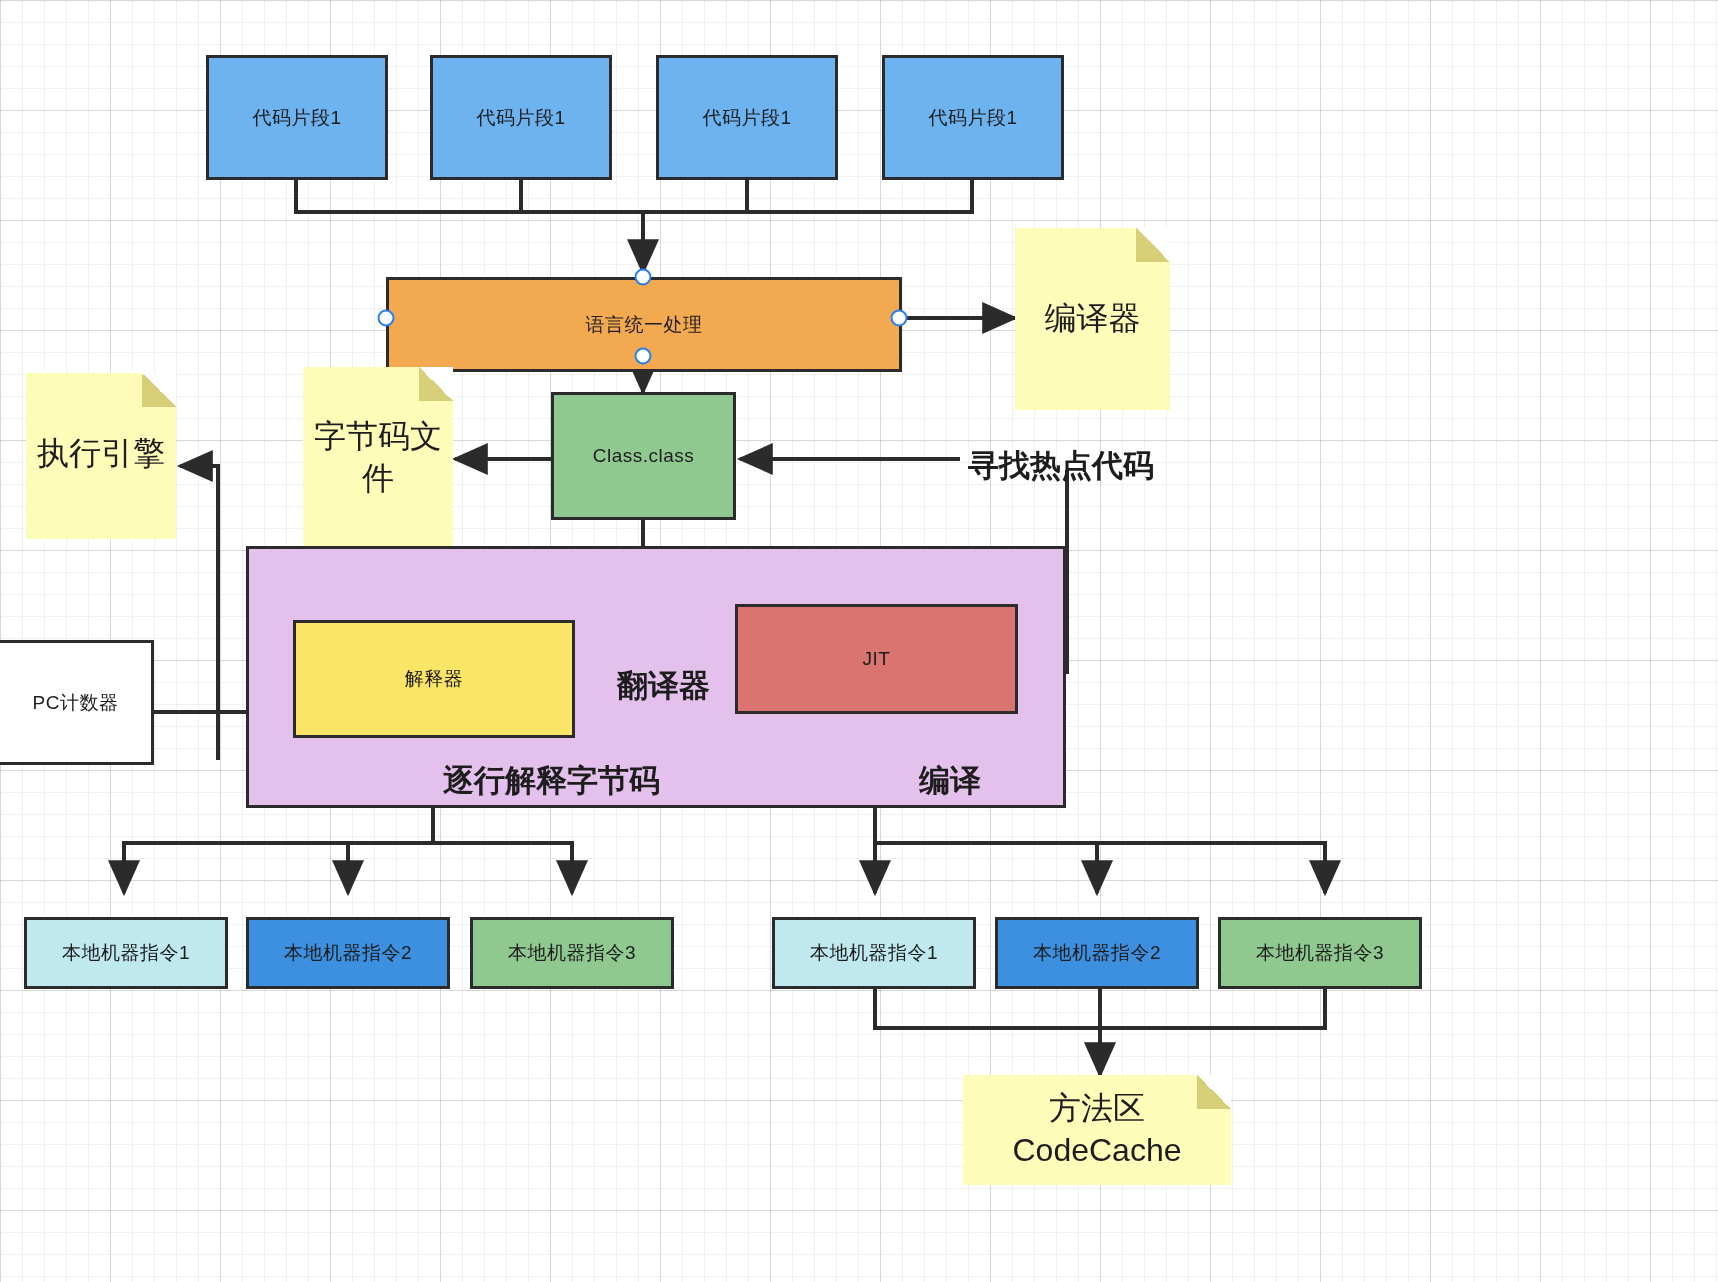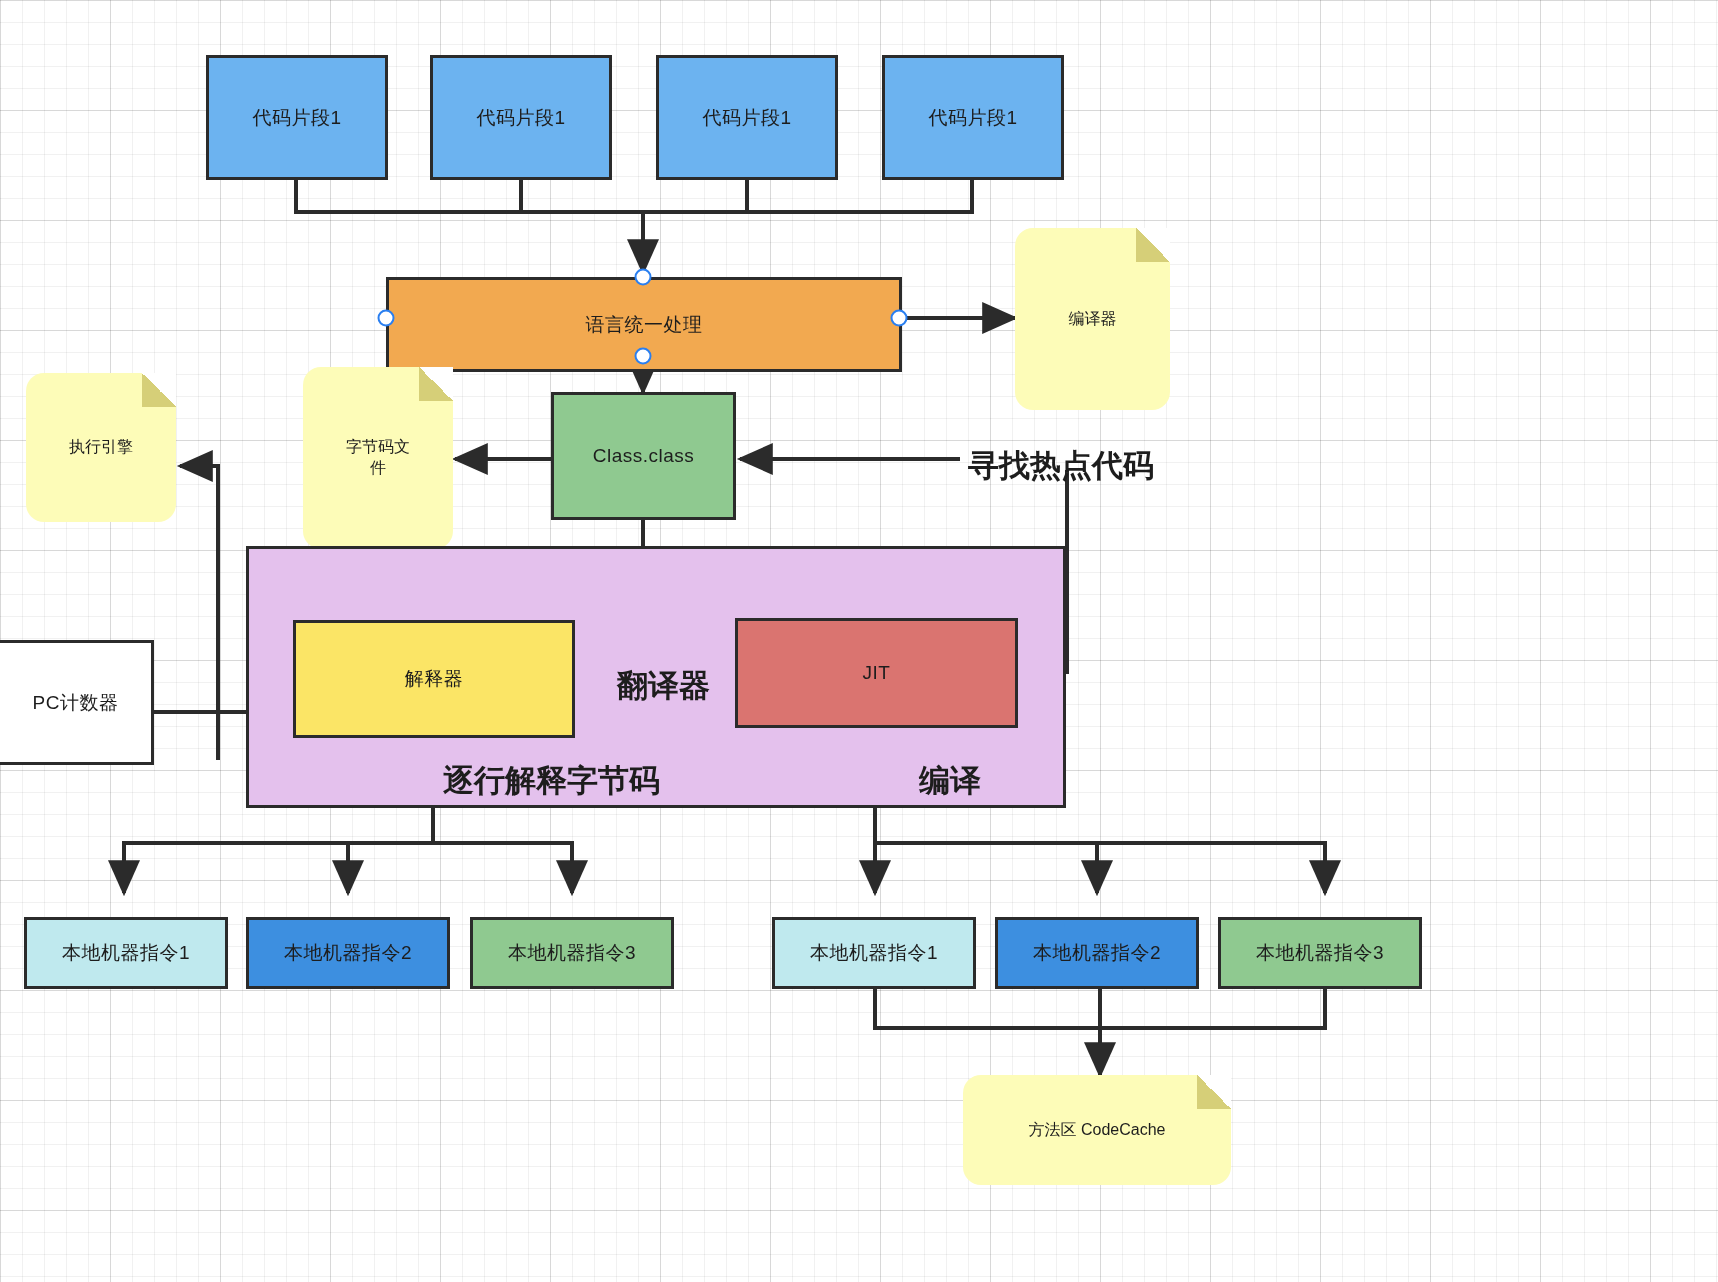--- a/index.html
+++ b/index.html
@@ -19,21 +19,21 @@
     position:absolute;box-sizing:border-box;
     border:3px solid #2b2b2b;
     display:flex;align-items:center;justify-content:center;
     text-align:center;color:#1d1d1d;line-height:1.25;
     font-size:19px;letter-spacing:.5px;
   }
   .note{
     position:absolute;box-sizing:border-box;
     background:#fdfcb8;
     display:flex;align-items:center;justify-content:center;
-    text-align:center;color:#1d1d1d;font-size:16px;line-height:1.3;border-radius:18px;
+    text-align:center;color:#1d1d1d;font-size:32px;line-height:1.3;
   }
   .note .fold{
     position:absolute;top:0;right:0;width:34px;height:34px;
     background:linear-gradient(225deg,#ffffff 0 50%,#d6cf78 50% 100%);
   }
   .edge{position:absolute;top:0;left:0;width:1718px;height:1282px;pointer-events:none;}
   .lbl{position:absolute;color:#1d1d1d;font-size:31px;white-space:nowrap;font-weight:bold;}
   .handle{
     position:absolute;width:13px;height:13px;border-radius:50%;
     background:#ffffff;border:2.5px solid #2a7ff0;
@@ -113,21 +113,21 @@
   <div class="handle" style="left:643px;top:277px;"></div>
   <div class="handle" style="left:386px;top:318px;"></div>
   <div class="handle" style="left:899px;top:318px;"></div>
   <div class="handle" style="left:643px;top:356px;"></div>
 
   <div class="note" style="left:1015px;top:228px;width:155px;height:182px;">
     <span class="fold"></span>
     <span>编译器</span>
   </div>
 
-  <div class="note" style="left:26px;top:373px;width:150px;height:149px;">
+  <div class="note" style="left:26px;top:373px;width:150px;height:166px;font-family:Liberation Mono, monospace;">
     <span class="fold"></span>
     <span>执行引擎</span>
   </div>
 
   <div class="note" style="left:303px;top:367px;width:150px;height:182px;white-space:pre-line;">
     <span class="fold"></span>
     <span>字节码文
 件</span>
   </div>
 
@@ -143,21 +143,21 @@
   <div class="lbl" style="left:443px;top:760px;text-align:center;">逐行解释字节码</div>
   <div class="lbl" style="left:899px;top:760px;margin-left:20px;">编译</div>
 
   <div class="node" style="left:-3px;top:640px;width:157px;height:125px;background:#ffffff;">
     <span>PC计数器</span>
   </div>
 
   <div class="node" style="left:293px;top:620px;width:282px;height:118px;background:#fbe566;text-align:center;">
     <span>解释器</span>
   </div>
-  <div class="node" style="left:735px;top:618px;width:283px;height:110px;background:#da7470;">
+  <div class="node" style="left:735px;top:604px;width:283px;height:110px;background:#da7470;">
     <span>JIT</span>
   </div>
 
   <div class="node" style="left:24px;top:917px;width:204px;height:72px;background:#bfe9ee;">
     <span>本地机器指令1</span>
   </div>
   <div class="node" style="left:246px;top:917px;width:204px;height:72px;background:#3d8fe0;">
     <span>本地机器指令2</span>
   </div>
   <div class="node" style="left:470px;top:917px;width:204px;height:72px;background:#8fc990;">

